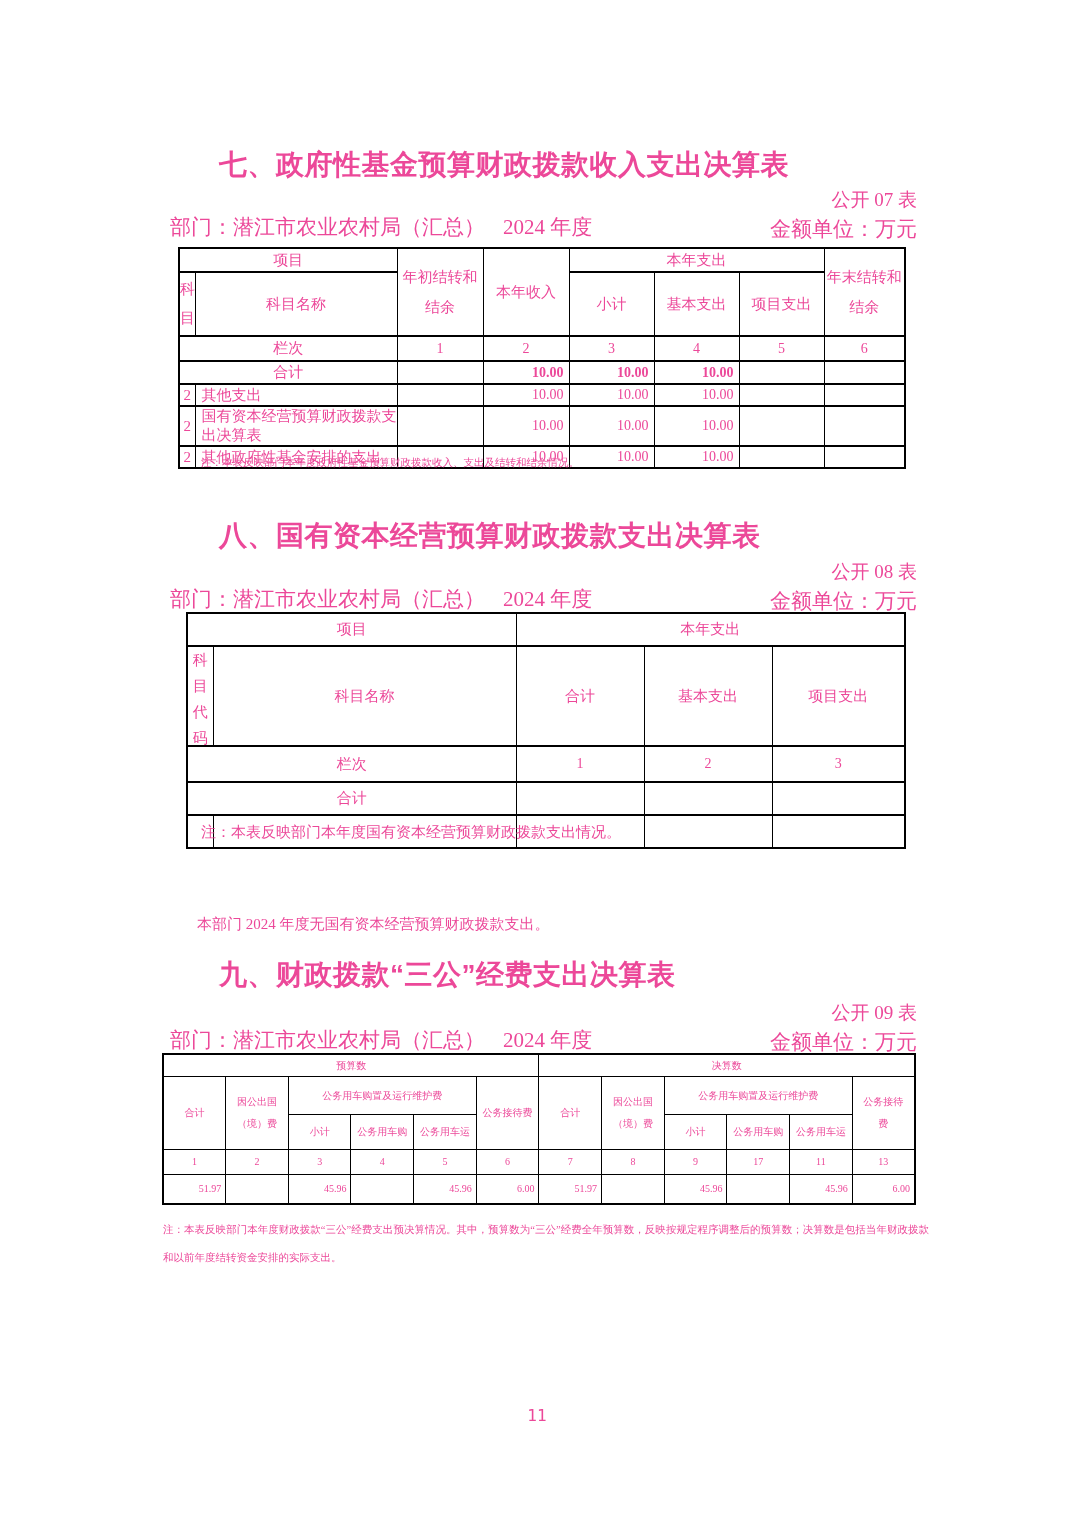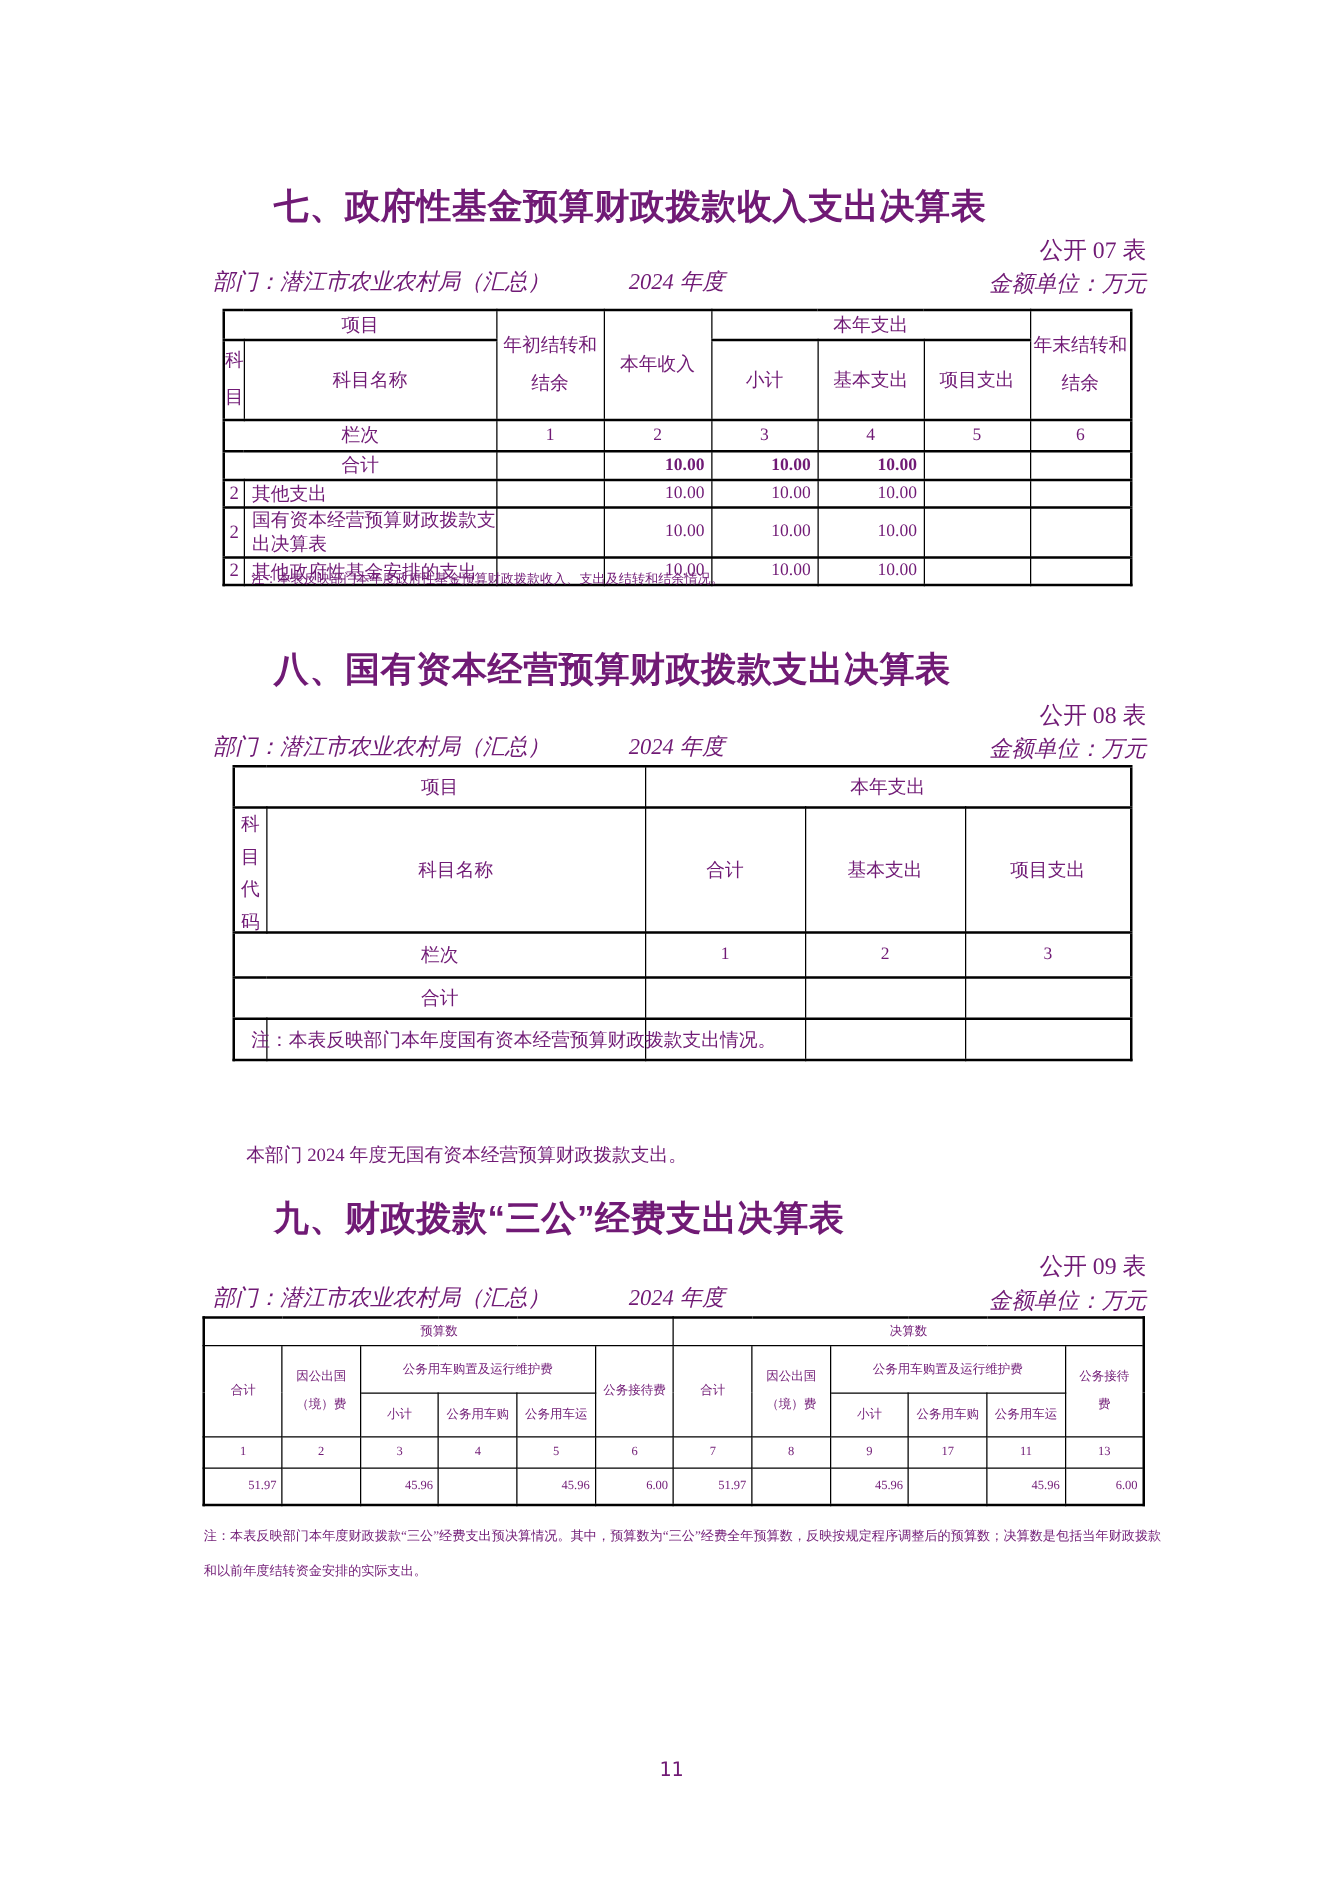--- a/index.html
+++ b/index.html
@@ -1,27 +1,27 @@
 <!DOCTYPE html>
 <html><head>
 <meta charset="utf-8">
 <style>
   html,body { margin:0; padding:0; background:#ffffff; }
   .page {
     position:relative; width:1074px; height:1520px; background:#fff;
-    font-family:"Liberation Serif","DejaVu Serif",serif; color:#701a75;
+    font-family:"Liberation Serif","DejaVu Serif",serif; color:#ec4899;
     overflow:hidden;
   }
   .abs { position:absolute; }
   .sec-title {
     font-family:"Liberation Sans","DejaVu Sans",sans-serif;
     font-weight:bold; font-size:28px; letter-spacing:0.5px; white-space:nowrap;
   }
   .sheet-label { font-size:19px; text-align:right; }
-  .meta-row { height:22px; font-size:18px;font-style:italic; }
+  .meta-row { height:22px; font-size:21px; }
   .meta-row .dept { position:absolute; left:0; top:0; }
   .meta-row .year { position:absolute; left:333px; top:0; }
   .meta-row .unit { position:absolute; right:0; top:2px; }
 
   table { border-collapse:collapse; table-layout:fixed; }
   td { padding:0; text-align:center; vertical-align:middle; overflow:hidden; }
 
   
   .t78 { border:2px solid #000; }
   .t78 tr { border-top:2px solid #000; }

